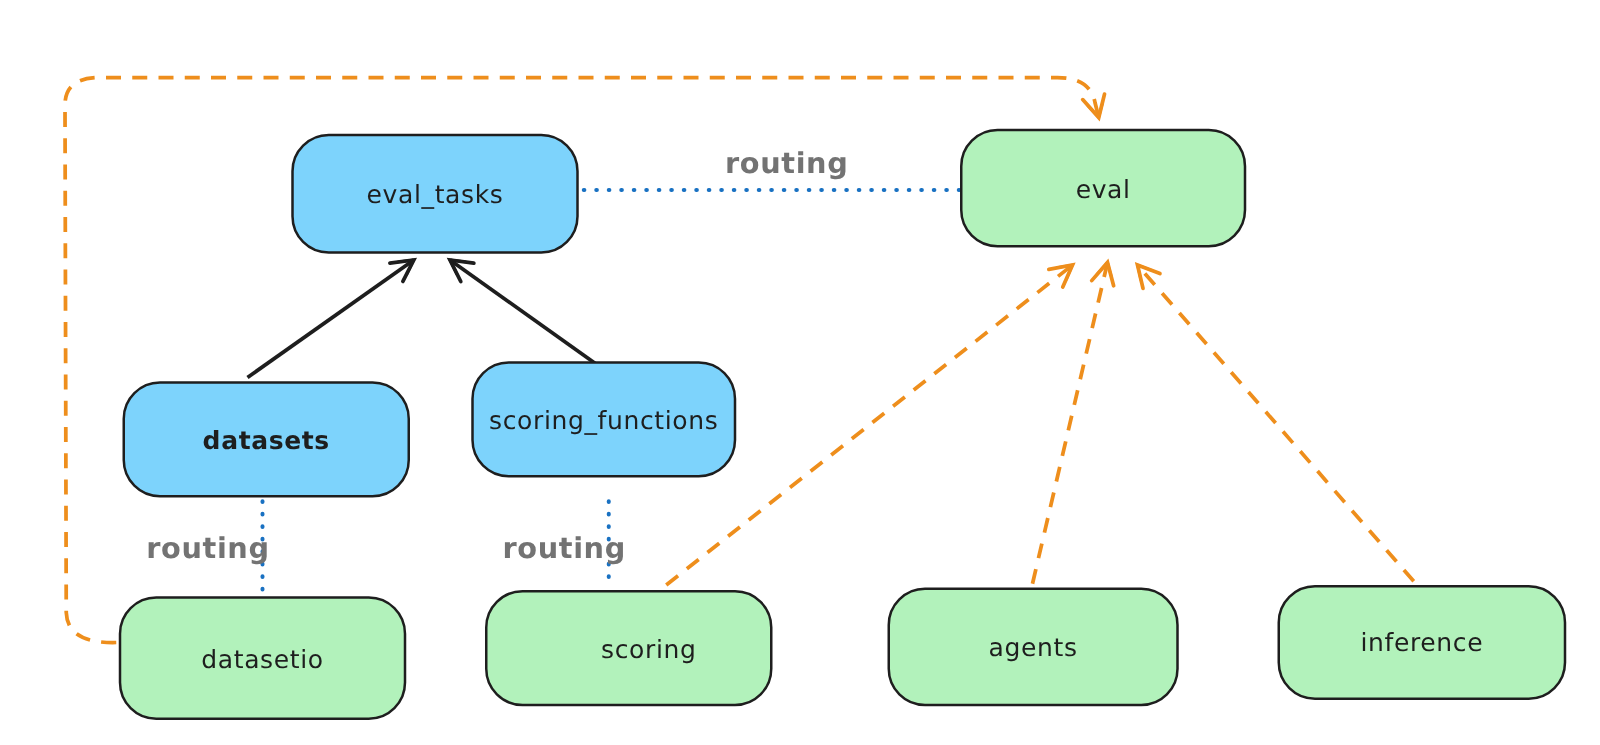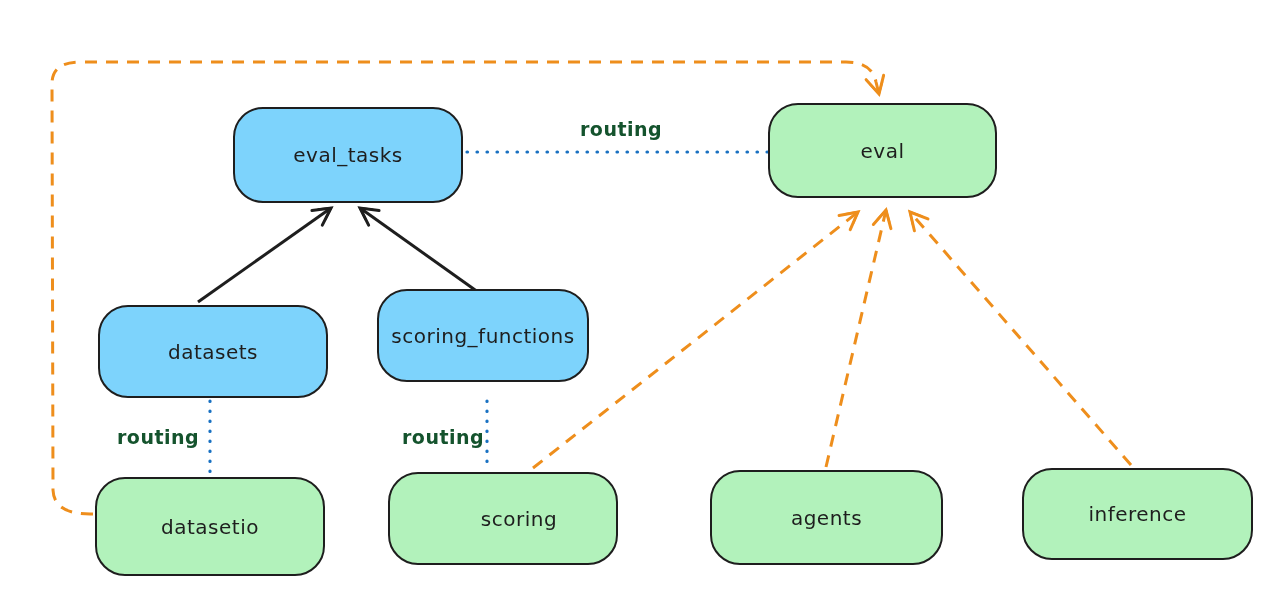--- a/index.html
+++ b/index.html
@@ -14,21 +14,21 @@
     border:2.5px solid #1e1e1e;
     border-radius:30px;
     display:flex;align-items:center;justify-content:center;
     font-size:20px;color:#1e1e1e;letter-spacing:0.5px;
     box-sizing:border-box;
   }
   .node.blue{background:#7dd3fc;}
   .node.green{background:#b2f2bb;}
   .edge-label{
     position:absolute;
-    color:#14532d;font-weight:700;font-size:19px;letter-spacing:0.5px;
+    color:#737373;font-weight:700;font-size:23px;letter-spacing:0.5px;
     white-space:nowrap;
   }
 </style>
 </head>
 <body>
 
 <div class="canvas">
 
   <svg class="wires" viewBox="0 0 1280 596">
     <defs>
@@ -57,21 +57,21 @@
   </svg>
 
   <div class="node blue" style="left:233px;top:107px;width:230px;height:96px;">
     <span>eval_tasks</span>
   </div>
 
   <div class="node green" style="left:768px;top:103px;width:229px;height:95px;">
     <span>eval</span>
   </div>
 
-  <div class="node blue" style="left:98px;top:305px;width:230px;height:93px;">
+  <div class="node blue" style="left:98px;top:305px;width:230px;height:93px;font-weight:bold;">
     <span>datasets</span>
   </div>
 
   <div class="node blue" style="left:377px;top:289px;width:212px;height:93px;">
     <span>scoring_functions</span>
   </div>
 
   <div class="node green" style="left:95px;top:477px;width:230px;height:99px;justify-content:center;">
     <span>datasetio</span>
   </div>

